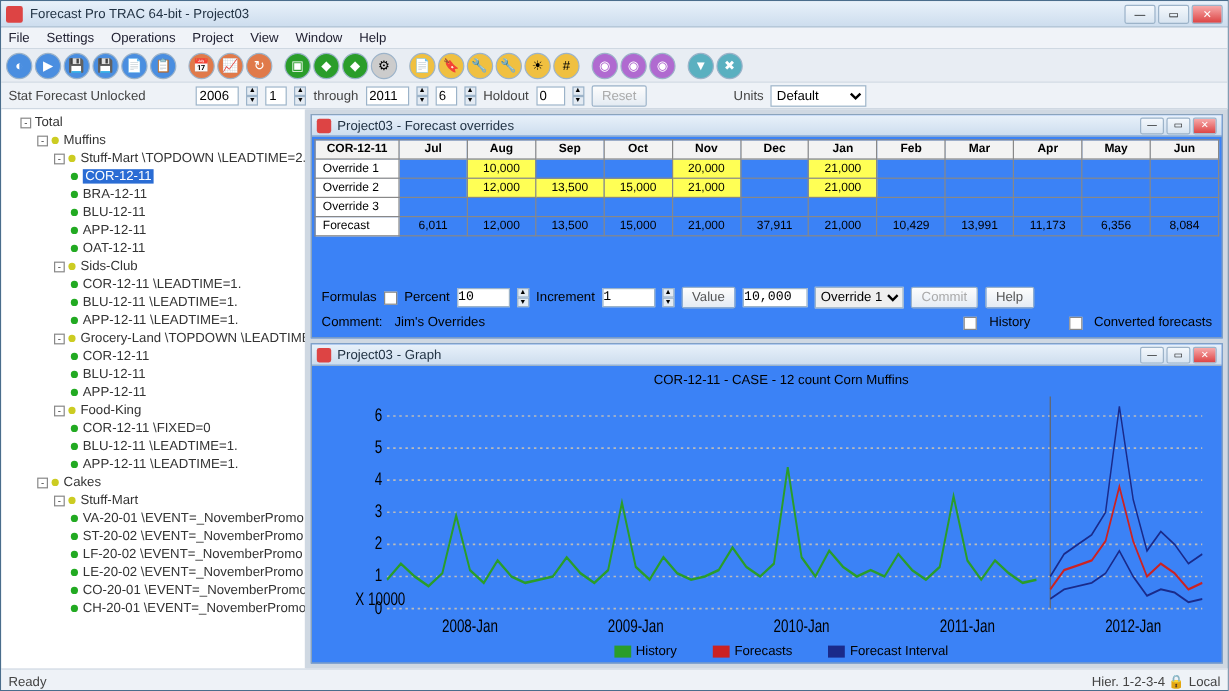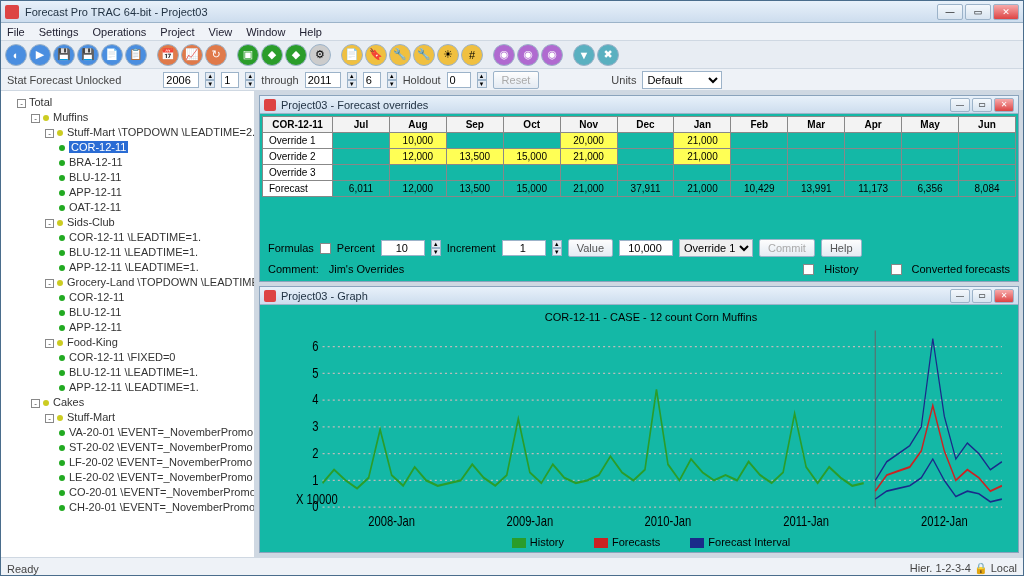--- a/index.html
+++ b/index.html
@@ -28,34 +28,34 @@
 .tree ul { list-style: none; padding-left: 14px; }
 .tree li { white-space: nowrap; line-height: 15px; color: #333; }
 .tree .toggle { display: inline-block; width: 9px; height: 9px; border: 1px solid #888; text-align: center; line-height: 7px; font-size: 8px; margin-right: 3px; background: #fff; }
 .tree .dot { display: inline-block; width: 6px; height: 6px; border-radius: 50%; margin: 0 4px 0 0; }
 .dot.g { background: #2a2; } .dot.y { background: #cc2; }
 .tree .sel { background: #2a6cd4; color: #fff; padding: 0 2px; }
 .tree .findbox { position: absolute; bottom: 2px; right: 6px; }
 .tree .findbox input { width: 140px; height: 16px; border: 1px solid #9cb3c9; }
 .tree .findbox button { height: 18px; width: 34px; border: 1px solid #9cb3c9; background: #eef2f7; }
 .right { flex: 1; display: flex; flex-direction: column; padding: 4px; gap: 4px; overflow: hidden; background: #cfd8e2; }
-.subwin { background: #14b8a6; border: 1px solid #8aa3bc; display: flex; flex-direction: column; }
+.subwin { background: #3b82f6; border: 1px solid #8aa3bc; display: flex; flex-direction: column; }
 .subwin .swtitle { background: linear-gradient(#e8f1fa,#cdddee); height: 18px; display: flex; align-items: center; padding: 0 4px; border-bottom: 1px solid #9cb3c9; }
 .subwin .swtitle .ic { width: 12px; height: 12px; background: #d44; border-radius: 2px; margin-right: 5px; }
 .subwin .swtitle .t { flex: 1; color: #234; }
 .subwin .swtitle .swbtns { display: flex; gap: 2px; }
 .swbtn { width: 20px; height: 14px; border: 1px solid #9cb3c9; background: linear-gradient(#f4f8fc,#d8e4f0); border-radius: 2px; font-size: 8px; text-align: center; line-height: 12px; }
 .swbtn.close { background: linear-gradient(#f7aaaa,#d44); color: #fff; }
 .grid { border-collapse: collapse; margin: 2px; }
 .grid th, .grid td { border: 1px solid #888; padding: 1px 6px; text-align: center; height: 16px; min-width: 52px; font-size: 10px; }
 .grid th { background: #f3f3f3; font-weight: bold; }
 .grid td.rowhdr { text-align: left; font-weight: normal; background: #fff; min-width: 64px; }
 .grid td.hl { background: #ffff55; }
 .ovrbar { display: flex; align-items: center; gap: 6px; padding: 4px 8px; }
-.ovrbar input.num { width: 44px; height: 16px; border: 1px solid #9cb3c9; text-align: center; padding-right: 2px; }
+.ovrbar input.num { width: 44px; height: 16px; border: 1px solid #9cb3c9; text-align: left; padding-right: 2px; font-family: Liberation Mono, monospace; }
 .ovrbar select { height: 18px; border: 1px solid #9cb3c9; }
 .ovrbar2 { display: flex; align-items: center; gap: 10px; padding: 2px 8px 6px; }
 .chk { width: 11px; height: 11px; border: 1px solid #888; display: inline-block; vertical-align: middle; background: #fff; }
 .chart { flex: 1; position: relative; padding: 6px 10px 2px 34px; }
 .chart .ctitle { text-align: center; font-size: 11px; margin-bottom: 2px; }
 .chart svg { width: 100%; height: calc(100% - 32px); }
 .legend { display: flex; justify-content: center; gap: 30px; font-size: 11px; padding-top: 2px; }
 .legend .sw { display: inline-block; width: 14px; height: 10px; margin-right: 4px; vertical-align: middle; }
 .statusbar { height: 18px; background: #eef2f7; border-top: 1px solid #cfd8e2; display: flex; align-items: flex-end; padding: 0 6px; justify-content: space-between; color: #444; }
 </style>

